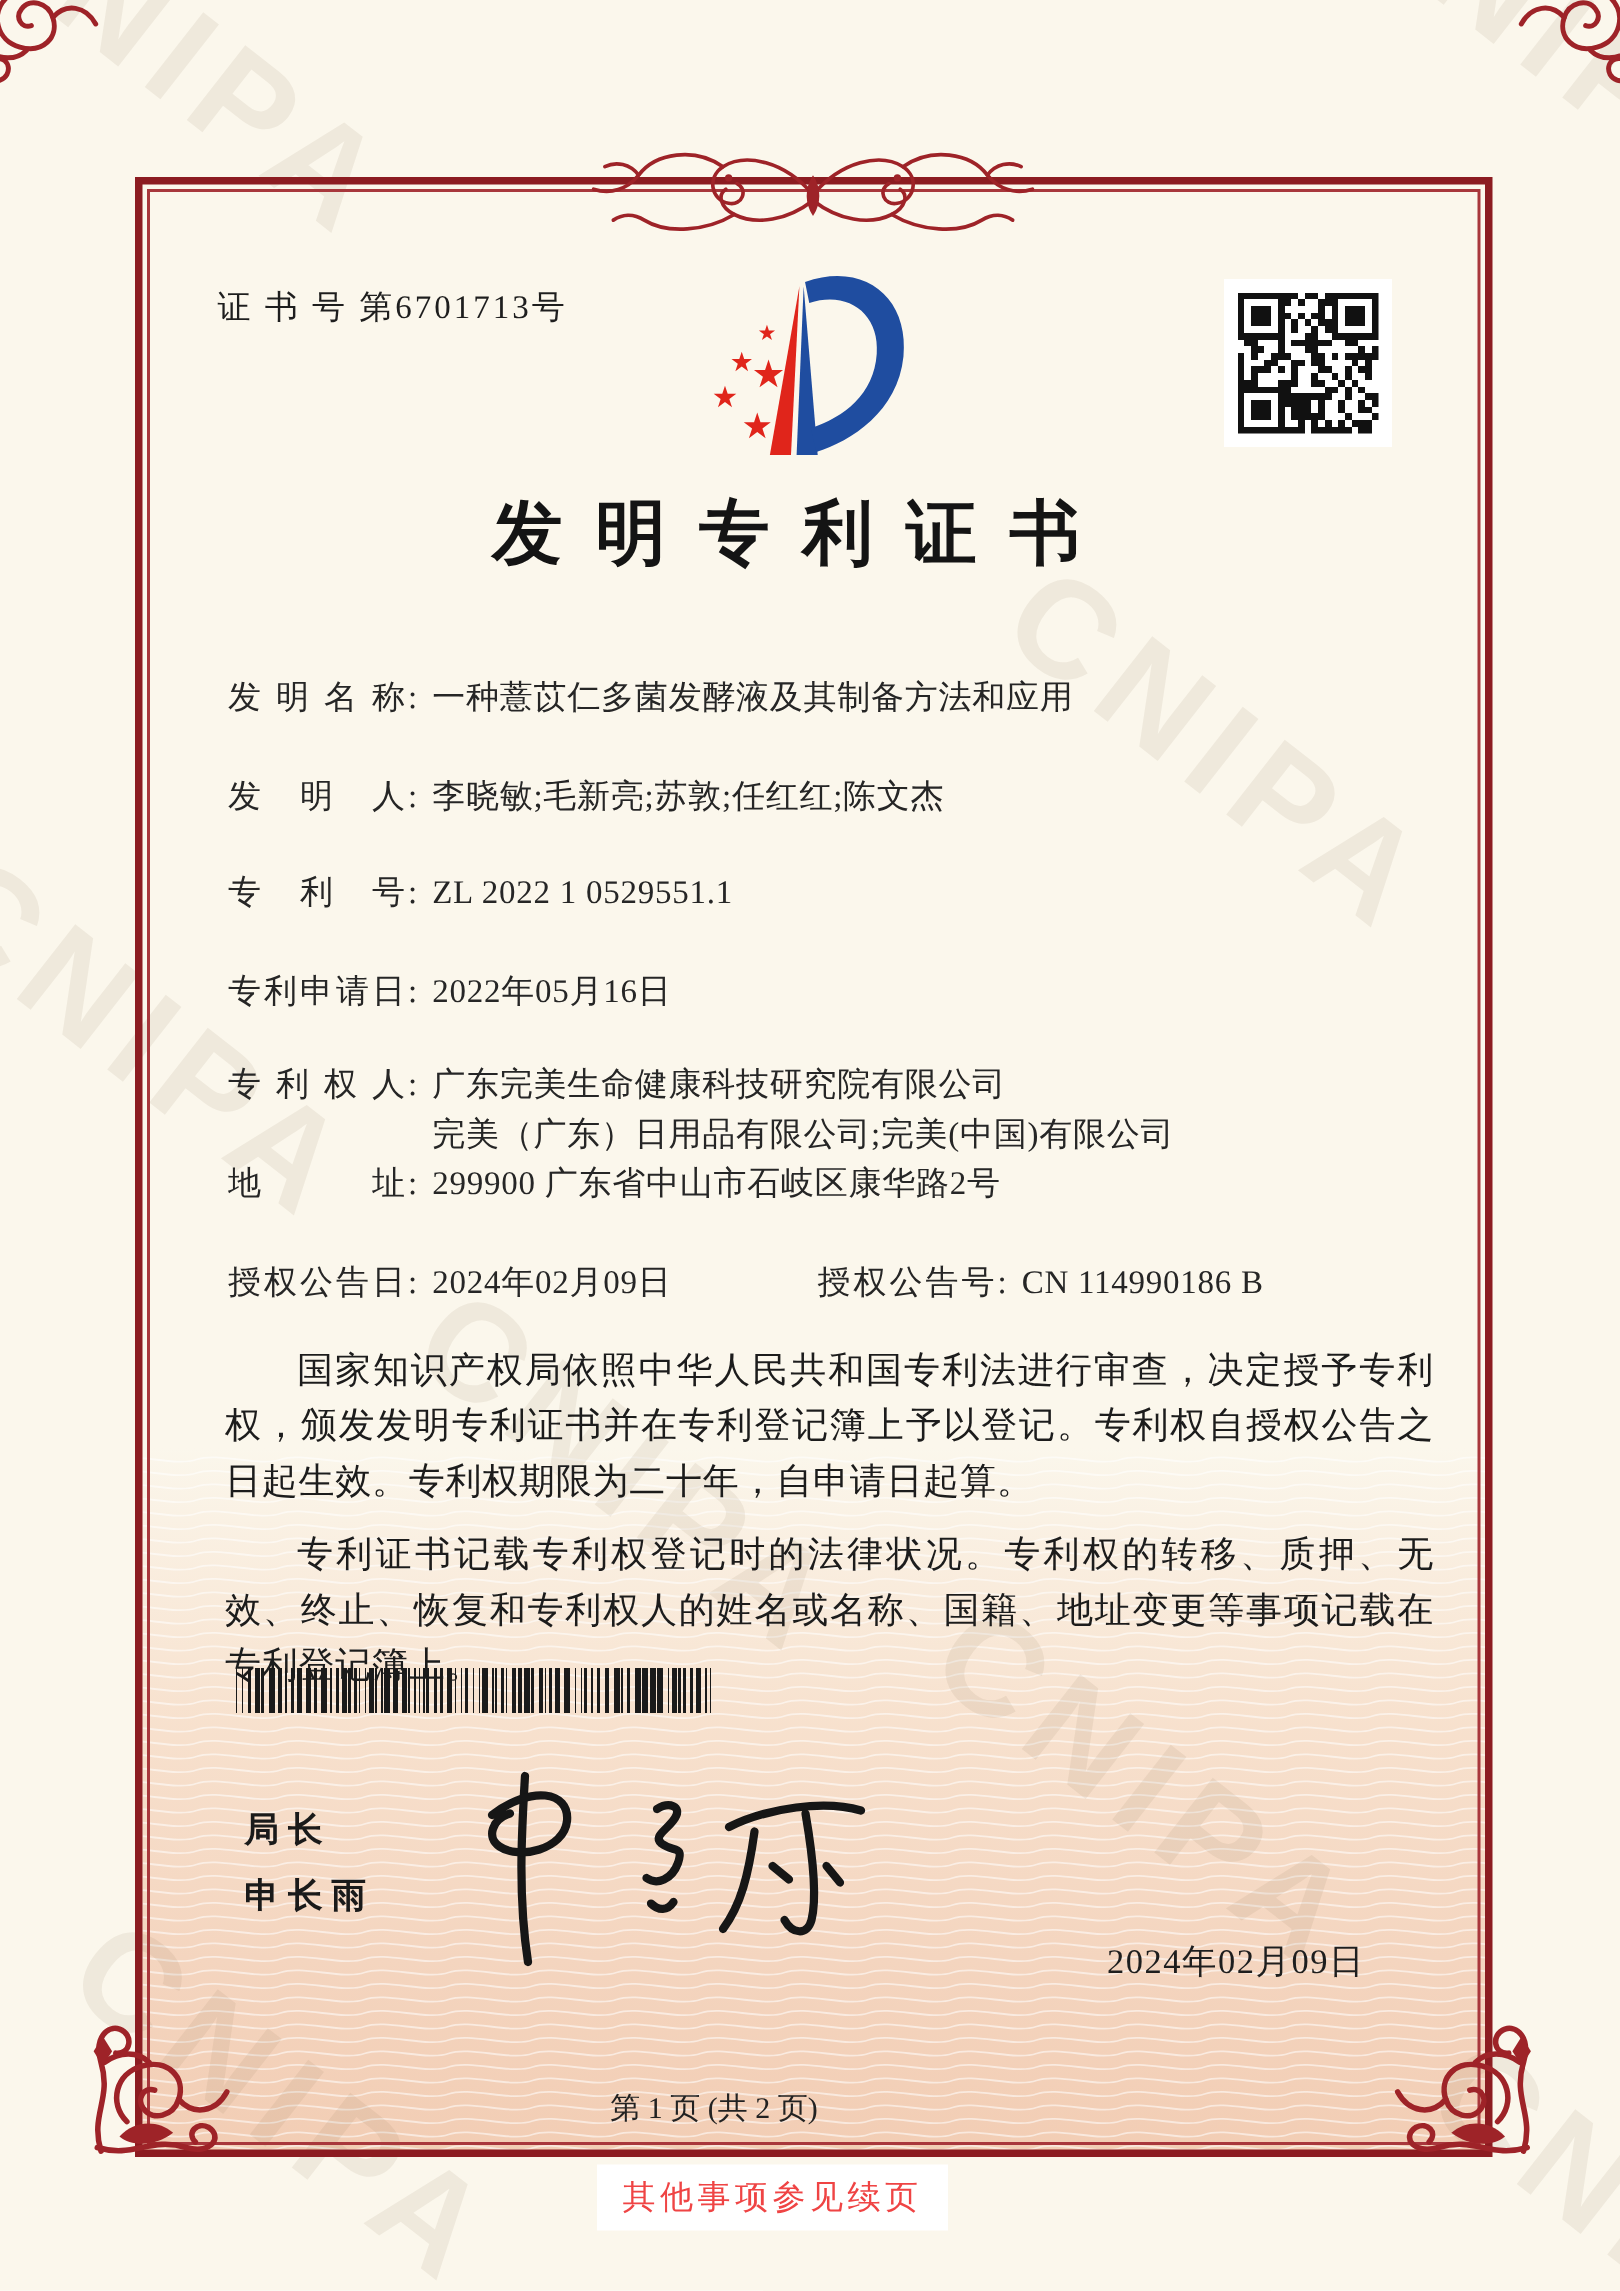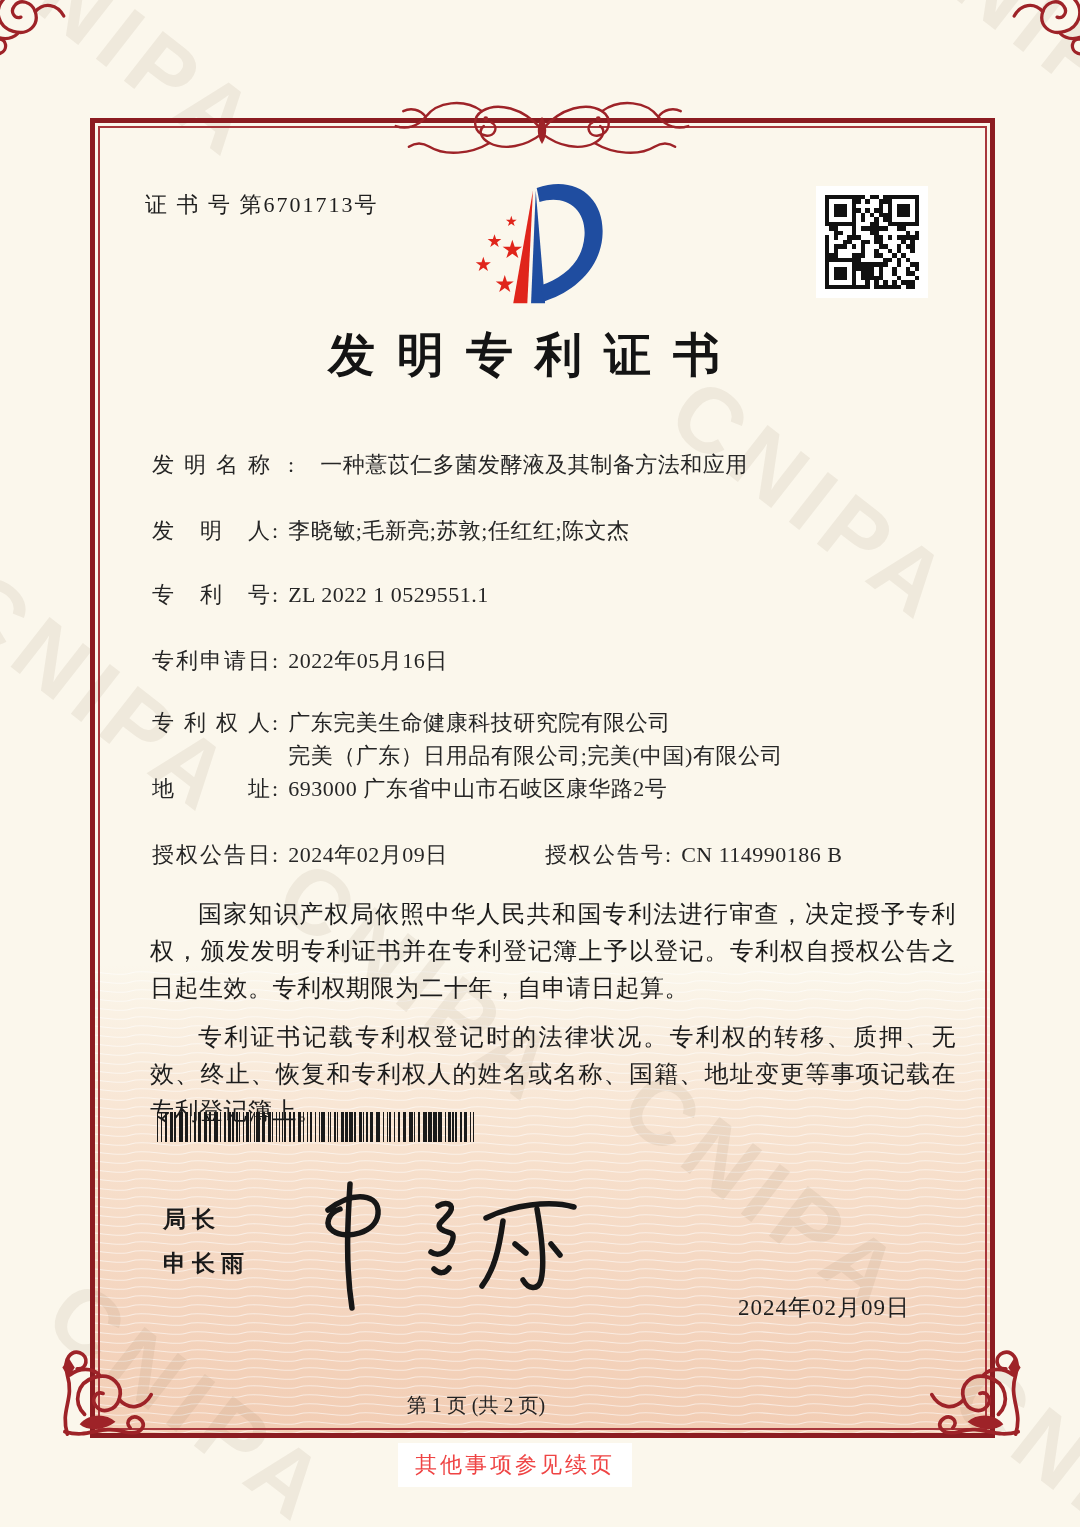--- a/index.html
+++ b/index.html
@@ -447,21 +447,21 @@
           <rect x="66.0" y="88.0" width="4.4" height="4.4"></rect>
           <rect x="70.4" y="88.0" width="4.4" height="4.4"></rect>
           <rect x="79.2" y="88.0" width="4.4" height="4.4"></rect>
           <rect x="83.6" y="88.0" width="4.4" height="4.4"></rect>
         </g>
       </svg>
   </div>
 
   <div class="doc-title">发明专利证书</div>
 
-  <div class="field-row" style="top:450px;gap:16px;">
+  <div class="field-row" style="top:450px;">
     <span class="field-label">发明名称</span>
       <span class="field-colon">:</span>
     <span class="field-value">一种薏苡仁多菌发酵液及其制备方法和应用</span>
   </div>
   <div class="field-row" style="top:516px;">
     <span class="field-label">发明人</span>
       <span class="field-colon">:</span>
     <span class="field-value">李晓敏;毛新亮;苏敦;任红红;陈文杰</span>
   </div>
   <div class="field-row" style="top:580px;">
@@ -478,21 +478,21 @@
     <span class="field-label">专利权人</span>
       <span class="field-colon">:</span>
     <span class="field-value">
       <span style="display:block;">广东完美生命健康科技研究院有限公司</span>
       <span style="display:block; margin-top:3px;">完美（广东）日用品有限公司;完美(中国)有限公司</span>
     </span>
   </div>
   <div class="field-row" style="top:774px;">
     <span class="field-label">地址</span>
       <span class="field-colon">:</span>
-    <span class="field-value">693000 广东省中山市石岐区康华路2号</span>
+    <span class="field-value">299900 广东省中山市石岐区康华路2号</span>
   </div>
   <div class="field-row grant-row" style="top:840px; width:806px;">
     <span class="field-label">授权公告日</span>
       <span class="field-colon">:</span>
     <span class="field-value">2024年02月09日</span>
     <span class="grant-group2">
       <span class="field-label">授权公告号</span>
         <span class="field-colon">:</span>
       <span class="field-value">CN 114990186 B</span>
     </span>

